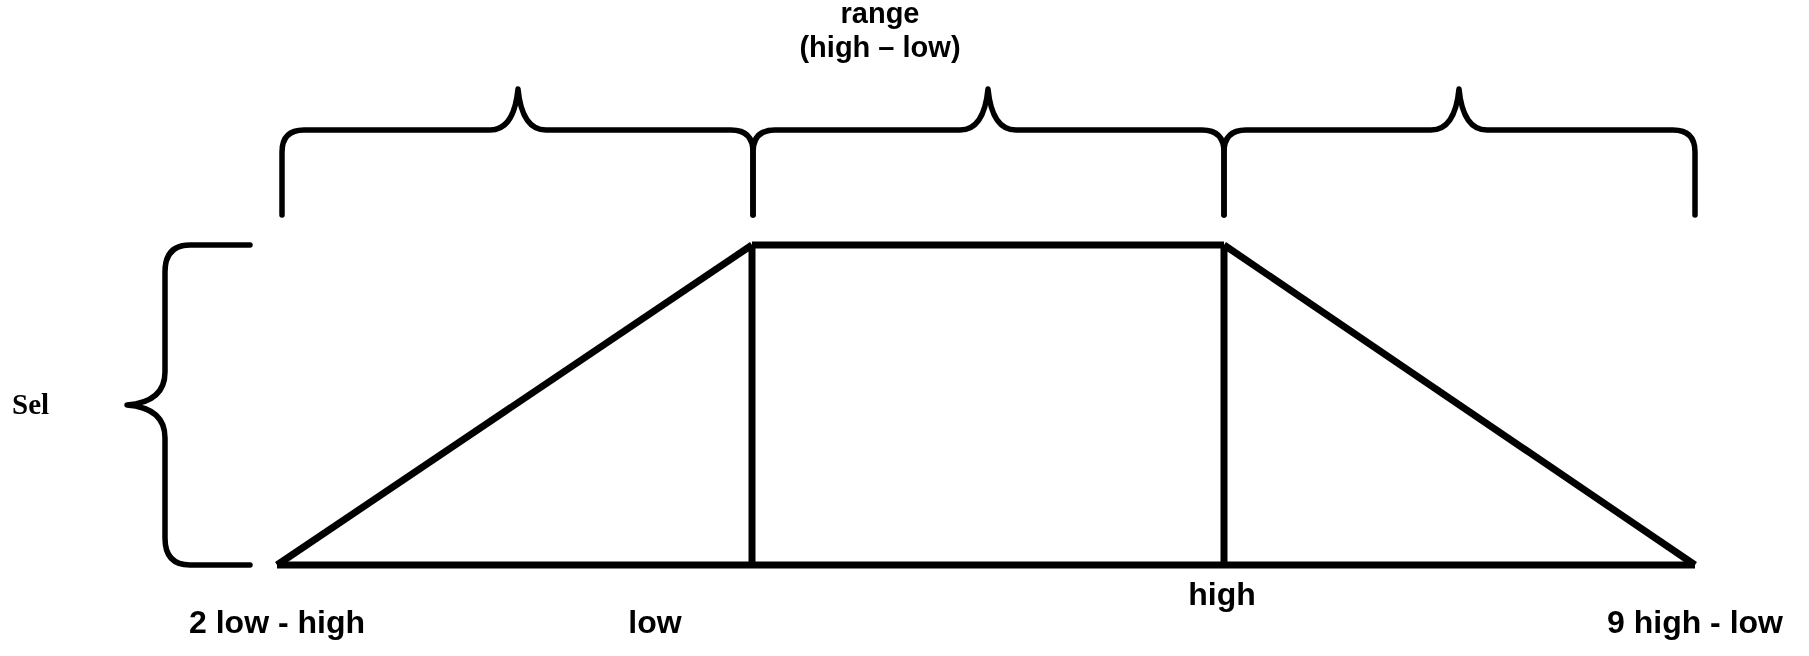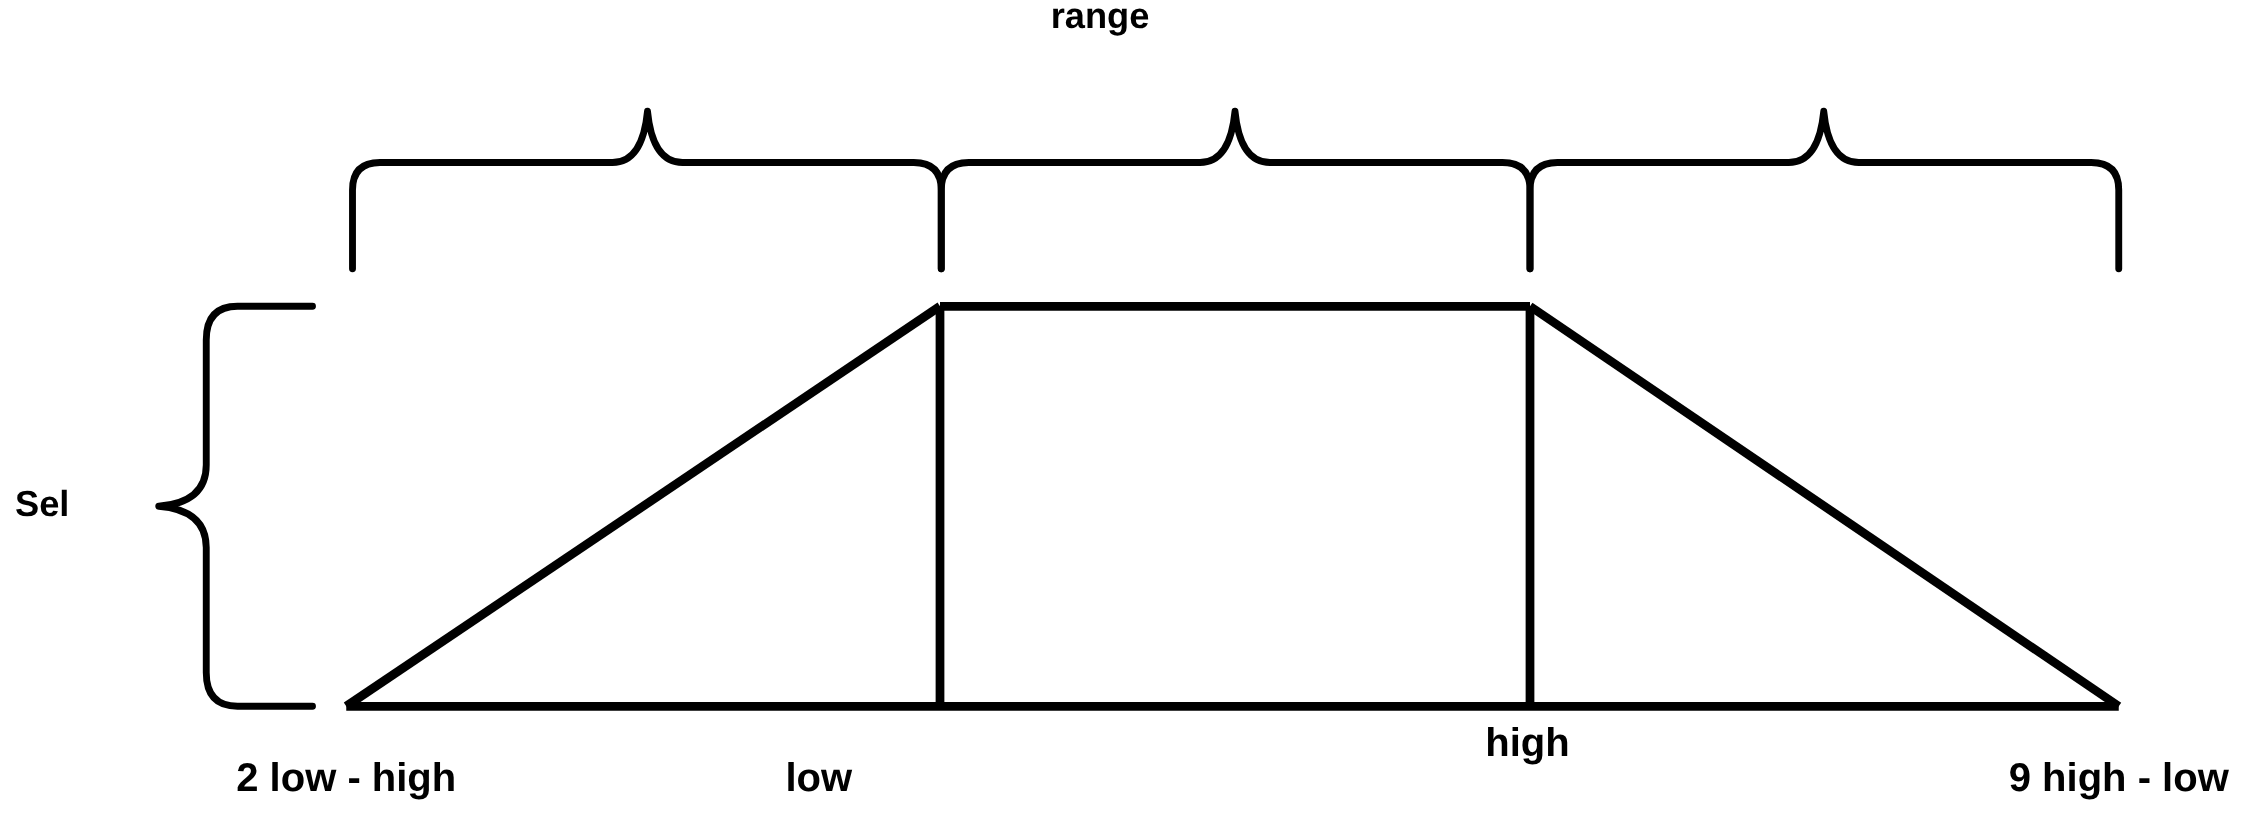--- a/index.html
+++ b/index.html
@@ -38,20 +38,21 @@
     transform: translateX(-50%);
   }
   .brace-title {
     font-size: 29px;
     text-align: center;
     transform: translateX(-50%);
   }
   .side-lbl {
     font-size: 29px;
     transform: translateY(-50%);
+    font-family: Liberation Serif, serif;
   }
 </style>
 </head>
 <body>
 
 <div id="canvas">
 
   <svg id="diagram-svg" viewBox="0 0 1809 656">
 
     <g fill="none" stroke="#000000" stroke-width="5.5" stroke-linecap="round" stroke-linejoin="round">
@@ -110,20 +111,21 @@
       <path d="M 1224 245 L 1695 565"></path>
 
       <path d="M 752 245 L 752 565"></path>
 
       <path d="M 1224 245 L 1224 565"></path>
     </g>
   </svg>
 
   <div class="lbl brace-title" style="left:880px; top:-4px;">
     <div>range</div>
+    <div>(high – low)</div>
   </div>
 
   <div class="lbl side-lbl" style="left:12px; top:404px;">Sel</div>
 
   <div class="lbl axis-lbl" style="left:277px; top:604px;">2 low - high</div>
 
   <div class="lbl axis-lbl" style="left:655px; top:604px;">low</div>
 
   <div class="lbl axis-lbl" style="left:1222px; top:576px;">high</div>
 

